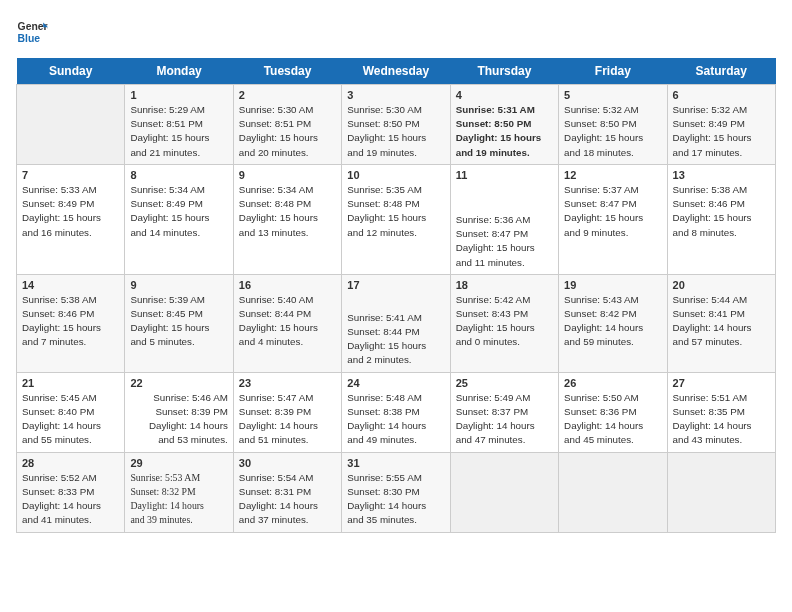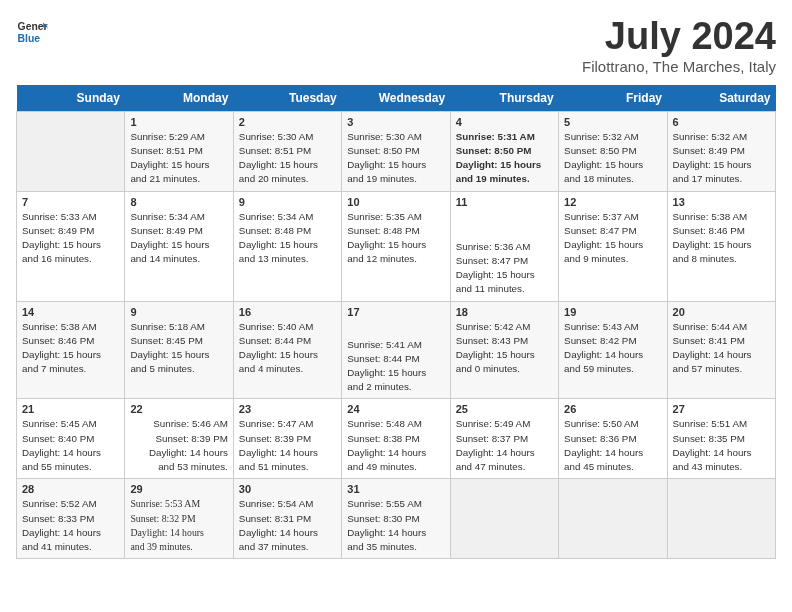--- a/index.html
+++ b/index.html
@@ -39,21 +39,21 @@
       color: #555;
     }
     table {
       width: 100%;
       border-collapse: collapse;
       font-size: 10.5px;
     }
     thead tr th {
       background-color: #1a6db5;
       color: #fff;
-      text-align: right;
+      text-align: center;
       padding: 6px 5px;
       font-size: 12px;
       font-weight: bold;
     }
     tbody tr td {
       border: 1px solid #ccc;
       vertical-align: top;
       padding: 4px 5px;
       width: calc(100%/7);
       height: 80px;
@@ -83,24 +83,20 @@
 </head>
 <body>
 
 <div class="header-area">
   <div class="logo">
     <svg class="logo-icon" viewBox="0 0 40 40" xmlns="http://www.w3.org/2000/svg">
       <text x="2" y="18" font-size="13" font-weight="bold" fill="#333" font-family="Arial">General</text>
       <text x="2" y="32" font-size="13" font-weight="bold" fill="#1a6db5" font-family="Arial">Blue</text>
       <polygon points="34,8 40,14 34,14" fill="#1a6db5"></polygon>
     </svg>
-  </div>
-  <div class="title-area">
-    <div class="month-title">July 2024</div>
-    <div class="location-title">Filottrano, The Marches, Italy</div>
   </div>
 </div>
 
 <table>
   <thead>
     <tr>
     <th>Sunday</th>
         <th>Monday</th>
         <th>Tuesday</th>
         <th>Wednesday</th>
@@ -209,21 +205,21 @@
       <tr>
         <td>
           <span class="day-num">14</span>
           <div class="day-info" style="white-space: pre-line;">Sunrise: 5:38 AM
 Sunset: 8:46 PM
 Daylight: 15 hours
 and 7 minutes.</div>
         </td>
         <td>
           <span class="day-num">9</span>
-          <div class="day-info" style="white-space: pre-line;">Sunrise: 5:18 AM
+          <div class="day-info" style="white-space: pre-line;">Sunrise: 5:39 AM
 Sunset: 8:45 PM
 Daylight: 15 hours
 and 5 minutes.</div>
         </td>
         <td>
           <span class="day-num">16</span>
           <div class="day-info" style="white-space: pre-line;">Sunrise: 5:40 AM
 Sunset: 8:44 PM
 Daylight: 15 hours
 and 4 minutes.</div>

